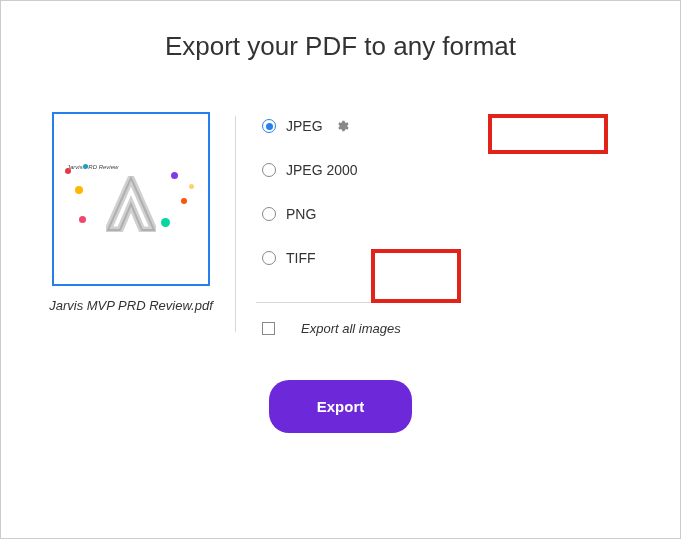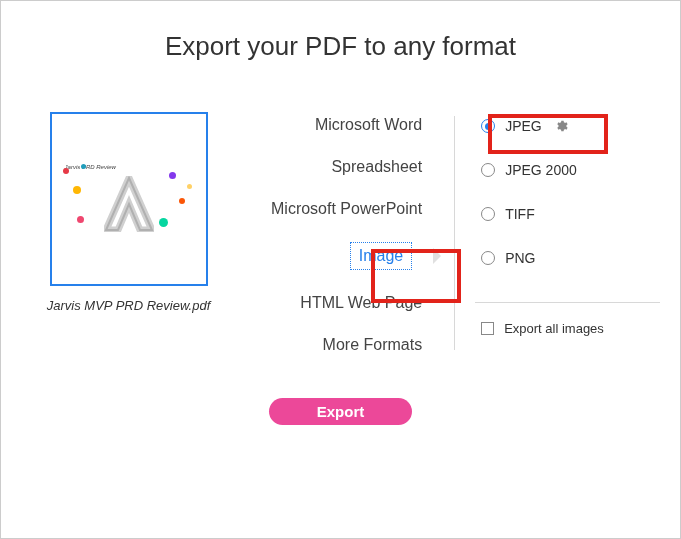--- a/index.html
+++ b/index.html
@@ -164,40 +164,41 @@
     margin-left: 2px;
   }
   .hr {
     border: none;
     border-top: 1px solid #d8d8d8;
     margin: 0 0 18px 0;
   }
   .checkbox-row {
     display: flex;
     align-items: center;
-    gap: 10px;
+    gap: 26px;
     font-size: 13px;
     color: #333;
     cursor: pointer;
     padding-left: 6px;
+    font-style: italic;
   }
   .checkbox {
     width: 13px;
     height: 13px;
     border: 1.5px solid #888;
     flex-shrink: 0;
   }
   .export-btn {
     display: block;
     margin: 44px auto 0 auto;
-    background: #ec4899;
+    background: #6d28d9;
     color: #fff;
     border: none;
     border-radius: 20px;
-    padding: 5px 48px;
+    padding: 18px 48px;
     font-size: 15px;
     font-weight: 600;
     cursor: pointer;
   }
   .highlight-box {
     position: absolute;
     border: 4px solid #e2231a;
     pointer-events: none;
   }
   .hl-jpeg { left: 487px; top: 113px; width: 120px; height: 40px; }
@@ -227,56 +228,43 @@
           </div>
           <svg class="a-shape" viewBox="0 0 50 56">
             <path d="M25 2 L48 54 L36 54 L25 28 L14 54 L2 54 Z" fill="none" stroke="#d0d0d0" stroke-width="7"></path>
             <path d="M25 2 L48 54 L36 54 L25 28 L14 54 L2 54 Z" fill="none" stroke="#b0b0b0" stroke-width="2"></path>
           </svg>
         </div>
       </div>
       <div class="filename">Jarvis MVP PRD Review.pdf</div>
     </div>
 
-    <div class="mid-col">
-      <div class="format-list">
-        <div class="format-item">Microsoft Word</div>
-        <div class="format-item">Spreadsheet</div>
-        <div class="format-item">Microsoft PowerPoint</div>
-        <div class="format-item selected-wrap">
-          <span class="format-selected">Image</span>
-          <span class="arrow-right"></span>
-        </div>
-        <div class="format-item">HTML Web Page</div>
-        <div class="format-item">More Formats</div>
-      </div>
-    </div>
 
     <div class="divider"></div>
 
     <div class="right-col">
       <div class="radio-group">
         <div class="radio-row">
           <span class="radio checked"></span>
           <span>JPEG</span>
           <svg class="gear" viewBox="0 0 24 24">
             <path fill="currentColor" d="M12 8a4 4 0 100 8 4 4 0 000-8zm9.4 4a7.5 7.5 0 00-.1-1.2l2.1-1.6-2-3.5-2.5 1a7.6 7.6 0 00-2-1.2l-.4-2.7h-4l-.4 2.7a7.6 7.6 0 00-2 1.2l-2.5-1-2 3.5 2.1 1.6a7.5 7.5 0 000 2.4l-2.1 1.6 2 3.5 2.5-1a7.6 7.6 0 002 1.2l.4 2.7h4l.4-2.7a7.6 7.6 0 002-1.2l2.5 1 2-3.5-2.1-1.6c.1-.4.1-.8.1-1.2z"></path>
           </svg>
         </div>
         <div class="radio-row">
           <span class="radio"></span>
           <span>JPEG 2000</span>
         </div>
         <div class="radio-row">
           <span class="radio"></span>
+          <span>PNG</span>
+        </div>
+        <div class="radio-row">
+          <span class="radio"></span>
           <span>TIFF</span>
-        </div>
-        <div class="radio-row">
-          <span class="radio"></span>
-          <span>PNG</span>
         </div>
       </div>
       <hr class="hr">
       <div class="checkbox-row">
         <span class="checkbox"></span>
         <span>Export all images</span>
       </div>
     </div>
   </div>
 

